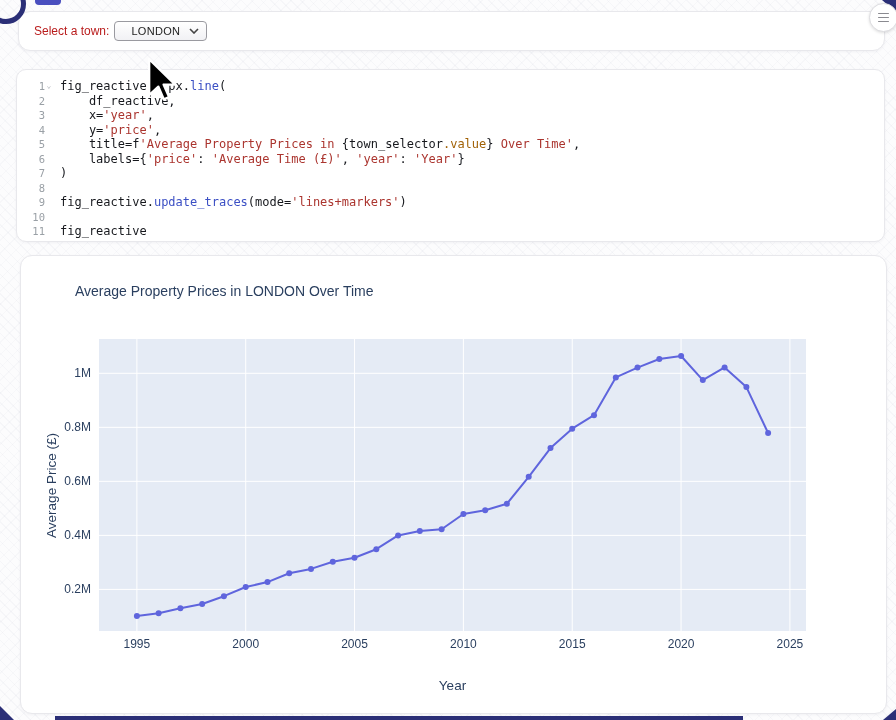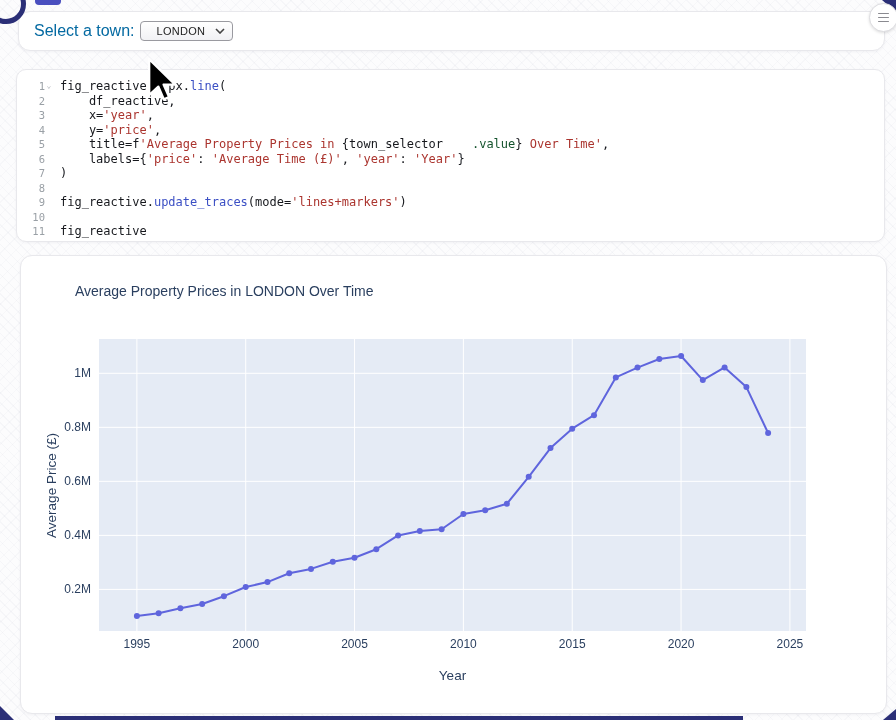--- a/index.html
+++ b/index.html
@@ -14,21 +14,21 @@
       repeating-linear-gradient(45deg, rgba(90,100,140,0.04) 0 1px, transparent 1px 7px),
       repeating-linear-gradient(-45deg, rgba(90,100,140,0.03) 0 1px, transparent 1px 9px);
   }
   .card{
     position:absolute;background:#ffffff;border:1px solid #e8e8ec;
     box-shadow:0 1px 3px rgba(40,40,80,.05);
   }
   
   .select-card{left:18px;top:11px;width:867px;height:40px;border-radius:12px;
     display:flex;align-items:center;padding-left:15px;box-sizing:border-box;}
-  .select-label{font-size:16px;color:#0369a1;margin-right:5px;}
+  .select-label{font-size:12px;color:#b91c1c;margin-right:5px;}
   .select-box{
     width:93px;height:20px;box-sizing:border-box;
     border:1px solid #9a9aa0;border-radius:4px;
     background:linear-gradient(#ffffff,#f1f1f4);
     display:inline-flex;align-items:center;justify-content:space-between;
     padding:0 7px 0 9px;cursor:default;
   }
   .select-text{font-size:11px;color:#222;letter-spacing:.3px;padding-left:7px;}
   .chev{width:10px;height:6px;flex:none;}
   
@@ -44,25 +44,25 @@
     padding-top:9px;box-sizing:border-box;overflow:hidden;}
   .code-row{display:flex;height:14.5px;line-height:14.5px;
     font-family:"DejaVu Sans Mono","Liberation Mono",monospace;font-size:12px;}
   .gutter{width:36px;flex:none;display:flex;justify-content:flex-end;align-items:center;
     color:#9aa0a6;font-size:10.5px;padding-right:3px;}
   .fold{color:#b4b8be;font-size:8px;width:8px;text-align:center;}
   .nofold{width:8px;}
   .code-text{white-space:pre;color:#16181d;margin-left:4px;}
   .tok-s{color:#ab352f;text-align:center;}
   .tok-f{color:#3b4fc4;}
-  .tok-v{color:#14532d;margin-left:29px;}
+  .tok-v{color:#a16207;}
   
   .chart-card{left:20px;top:255px;width:865px;height:457px;border-radius:12px;overflow:hidden;}
   .chart-title{position:absolute;left:54px;top:27px;font-size:14px;color:#2a3f5f;}
-  .x-axis-title{position:absolute;left:78px;width:707px;top:412px;text-align:center;
+  .x-axis-title{position:absolute;left:78px;width:707px;top:422px;text-align:center;
     font-size:13.5px;color:#2a3f5f;}
   .y-title-wrap{position:absolute;left:20px;top:83px;height:292px;width:20px;
     display:flex;align-items:center;justify-content:center;}
   .y-axis-title{transform:rotate(-90deg);white-space:nowrap;font-size:13.5px;color:#2a3f5f;}
   .plot-svg{position:absolute;left:0;top:0;}
   
   .cursor{position:absolute;left:146px;top:56px;z-index:10;pointer-events:none;}
   
   .arc-tl{position:absolute;left:-14px;top:-16px;width:30px;height:30px;
     border:5px solid #2b2f77;border-radius:50%;z-index:4;}

